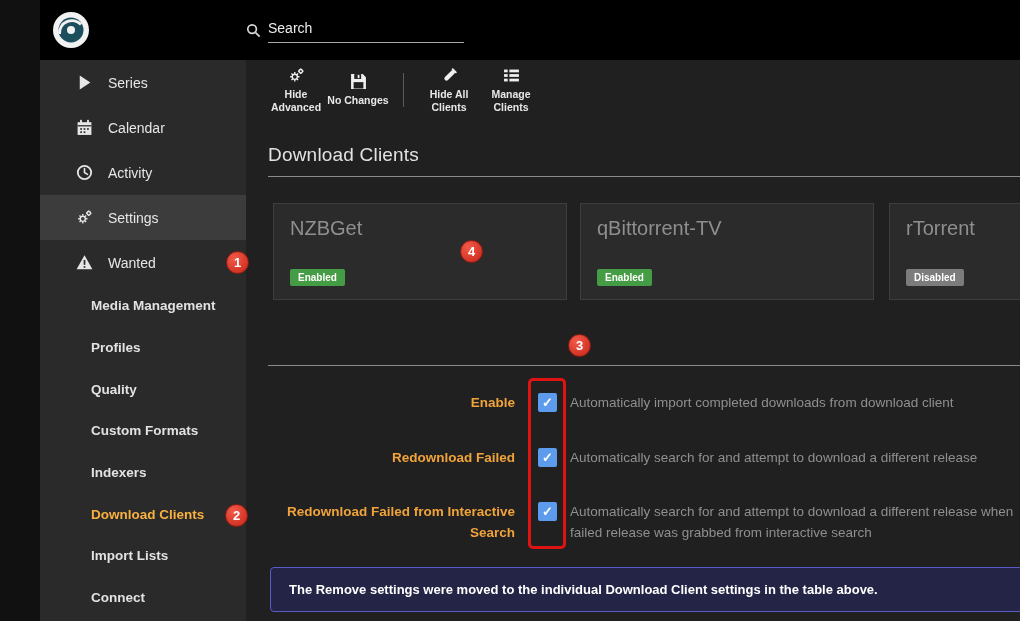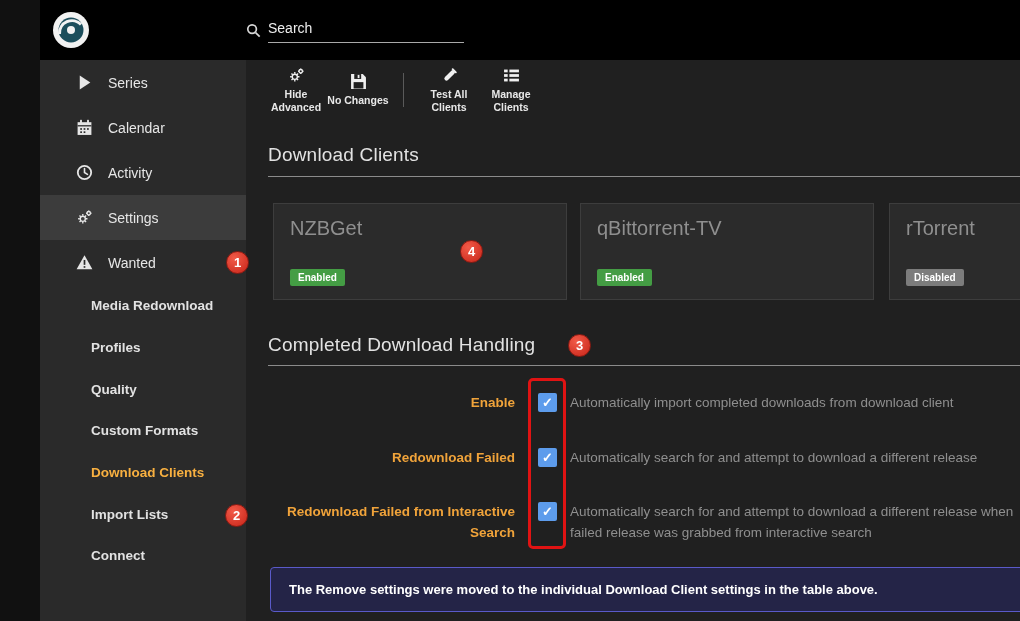--- a/index.html
+++ b/index.html
@@ -149,30 +149,33 @@
         <svg viewBox="0 0 16 16">
             <path d="M8 1.2L15.4 14.4H0.6z" fill="currentColor"></path>
             <rect x="7.2" y="5.6" width="1.6" height="4.6" fill="#2a2a2a"></rect>
             <rect x="7.2" y="11.4" width="1.6" height="1.6" fill="#2a2a2a"></rect>
           </svg>
       </span>
       <span>Wanted</span>
     </div>
 
     <div class="nav-sub">
-        <span>Media Redownload</span>
+        <span>Media Management</span>
       </div>
     <div class="nav-sub">
         <span>Profiles</span>
       </div>
     <div class="nav-sub">
         <span>Quality</span>
       </div>
     <div class="nav-sub">
         <span>Custom Formats</span>
+      </div>
+    <div class="nav-sub">
+        <span>Indexers</span>
       </div>
     <div class="nav-sub active">
         <span>Download Clients</span>
       </div>
     <div class="nav-sub">
         <span>Import Lists</span>
       </div>
     <div class="nav-sub">
         <span>Connect</span>
       </div>
@@ -208,21 +211,21 @@
       <div class="tool-sep"></div>
       <div class="tool-btn">
         <span class="icon">
           <svg viewBox="0 0 16 16">
               <g transform="rotate(45 8 8)">
                 <rect x="6" y="1.6" width="4" height="12.4" rx="2" fill="currentColor"></rect>
                 <rect x="5" y="0.8" width="6" height="1.8" rx="0.9" fill="currentColor"></rect>
               </g>
             </svg>
         </span>
-        <span class="tool-label">Test All Clients</span>
+        <span class="tool-label">Hide All Clients</span>
       </div>
       <div class="tool-btn">
         <span class="icon">
           <svg viewBox="0 0 16 16" fill="currentColor">
               <rect x="1" y="2.4" width="3.4" height="2.6"></rect>
               <rect x="6" y="2.4" width="9" height="2.6"></rect>
               <rect x="1" y="6.7" width="3.4" height="2.6"></rect>
               <rect x="6" y="6.7" width="9" height="2.6"></rect>
               <rect x="1" y="11" width="3.4" height="2.6"></rect>
               <rect x="6" y="11" width="9" height="2.6"></rect>
@@ -241,21 +244,20 @@
     </div>
     <div class="card" style="left:334px;">
       <div class="card-name">qBittorrent-TV</div>
       <div class="badge enabled">Enabled</div>
     </div>
     <div class="card" style="left:643px;">
       <div class="card-name">rTorrent</div>
       <div class="badge disabled">Disabled</div>
     </div>
 
-    <div class="sec-title" style="left:22px;top:274px;">Completed Download Handling</div>
     <div class="rule" style="left:22px;top:305px;width:792px;"></div>
 
     <div class="form-row" style="top:332px;">
       <div class="form-label">Enable</div>
       <div class="checkbox checked"></div>
       <div class="form-help">Automatically import completed downloads from download client</div>
     </div>
 
     <div class="form-row" style="top:387px;">
       <div class="form-label">Redownload Failed</div>

